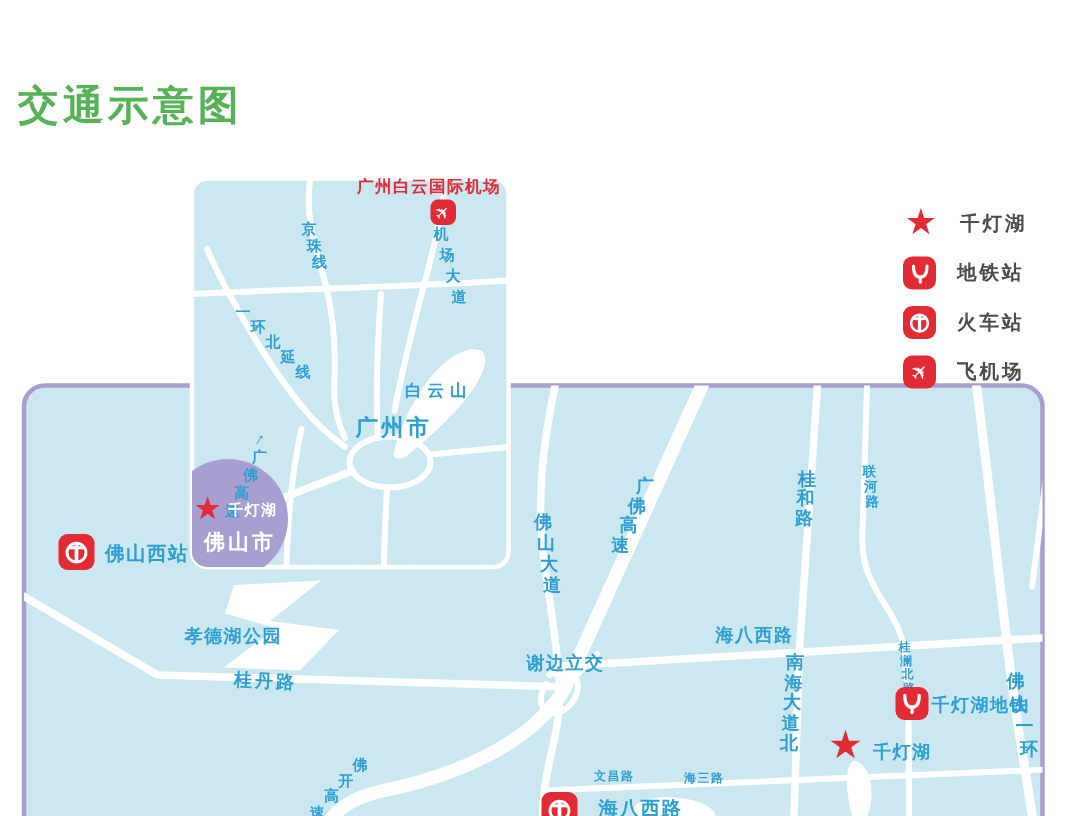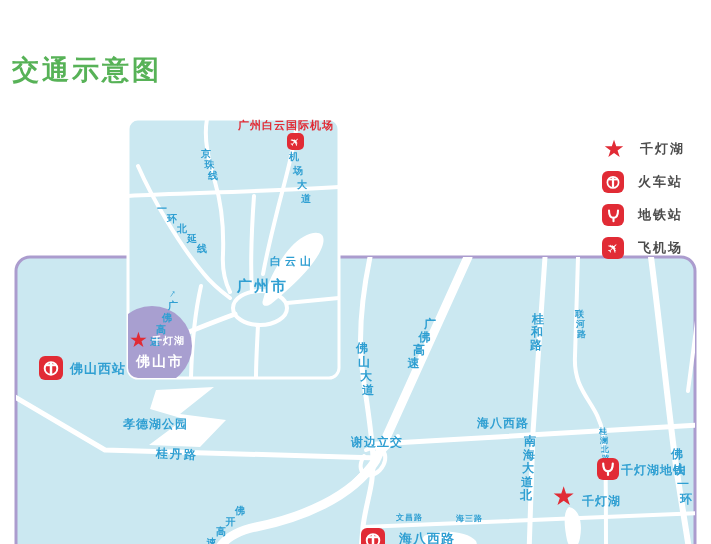--- a/index.html
+++ b/index.html
@@ -208,38 +208,38 @@
   </div>
   <div class="lbl" style="left:348px;top:511px;font-size:13px;letter-spacing:1px;">佛山站</div>
 
   <div class="legend">
     <div class="legend-row">
       <span class="lstar">★</span>
       <span class="legend-label">千灯湖</span>
     </div>
     <div class="legend-row">
       <span class="licon">
+        <svg width="15" height="15" viewBox="0 0 16 16">
+            <path d="M3.2 2.6 C3.2 8.2 5 10.4 8 10.4 C11 10.4 12.8 8.2 12.8 2.6" fill="none" stroke="#fff" stroke-width="2.2" stroke-linecap="round"></path>
+            <path d="M8 10.4 L8 14" fill="none" stroke="#fff" stroke-width="2.2" stroke-linecap="round"></path>
+          </svg>
+      </span>
+      <span class="legend-label">地铁站</span>
+    </div>
+    <div class="legend-row">
+      <span class="licon">
         <svg width="16" height="16" viewBox="0 0 16 16">
             <circle cx="8" cy="8.4" r="5.6" fill="none" stroke="#fff" stroke-width="1.7"></circle>
             <rect x="6.9" y="3.4" width="2.2" height="10" fill="#fff"></rect>
             <rect x="3.4" y="4.6" width="9.2" height="1.8" fill="#fff"></rect>
           </svg>
       </span>
       <span class="legend-label">火车站</span>
     </div>
     <div class="legend-row">
       <span class="licon">
-        <svg width="15" height="15" viewBox="0 0 16 16">
-            <path d="M3.2 2.6 C3.2 8.2 5 10.4 8 10.4 C11 10.4 12.8 8.2 12.8 2.6" fill="none" stroke="#fff" stroke-width="2.2" stroke-linecap="round"></path>
-            <path d="M8 10.4 L8 14" fill="none" stroke="#fff" stroke-width="2.2" stroke-linecap="round"></path>
-          </svg>
-      </span>
-      <span class="legend-label">地铁站</span>
-    </div>
-    <div class="legend-row">
-      <span class="licon">
         <span class="plane-glyph" style="font-size:14px;">✈</span>
       </span>
       <span class="legend-label">飞机场</span>
     </div>
   </div>
 
 </div>
 
 </body></html>

